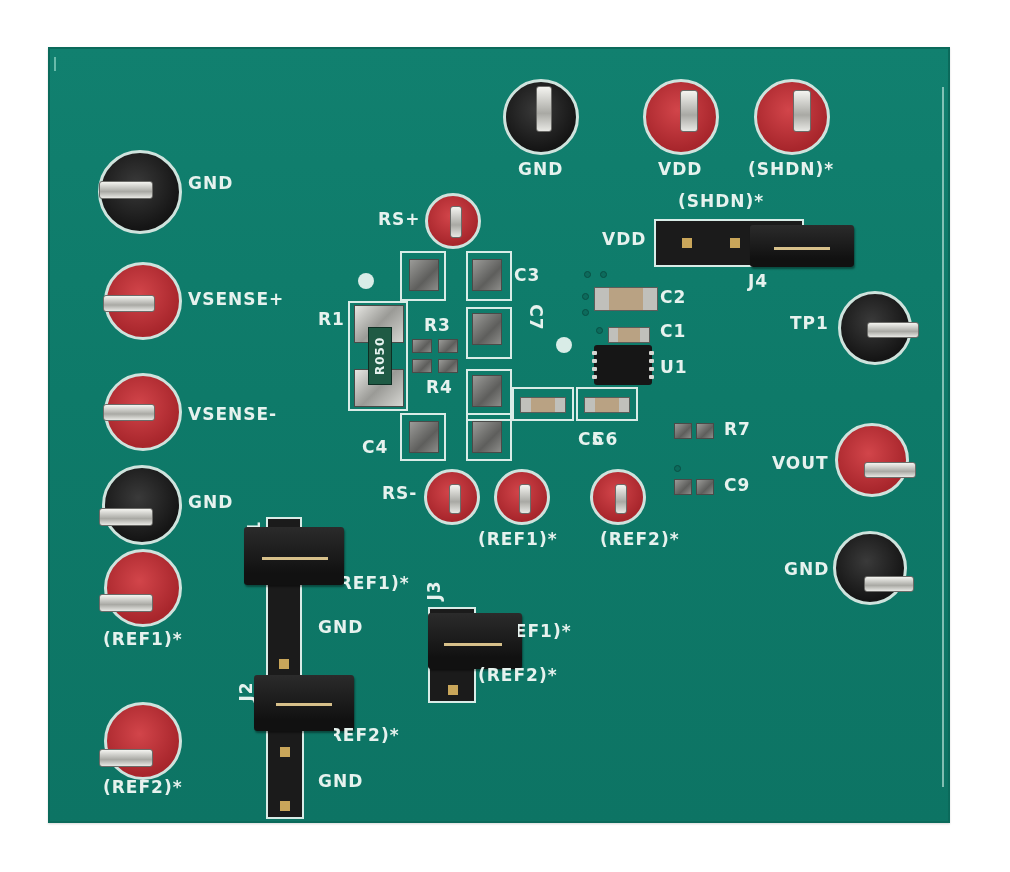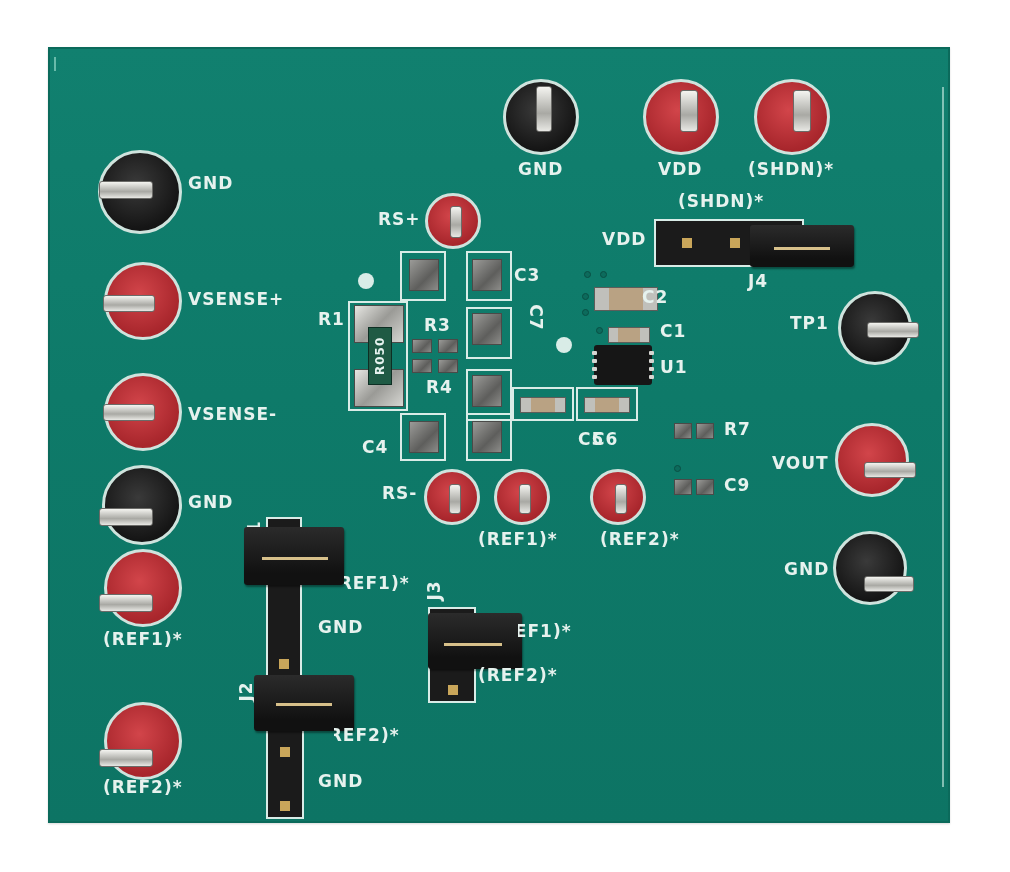--- a/index.html
+++ b/index.html
@@ -193,21 +193,21 @@
 
   <div class="outline" style="left:464px;top:340px;width:62px;height:34px;"></div>
   <div class="cap" style="left:472px;top:350px;width:44px;height:14px;"></div>
   <div class="silk" style="left:506px;top:384px;margin-left:24px;">C5</div>
 
   <div class="outline" style="left:528px;top:340px;width:62px;height:34px;"></div>
   <div class="cap" style="left:536px;top:350px;width:44px;height:14px;"></div>
   <div class="silk" style="left:544px;top:384px;">C6</div>
 
   <div class="cap" style="left:546px;top:240px;width:62px;height:22px;"></div>
-  <div class="silk" style="left:594px;top:242px;">C2</div>
+  <div class="silk" style="left:612px;top:242px;">C2</div>
   <div class="cap" style="left:560px;top:280px;width:40px;height:14px;"></div>
   <div class="silk" style="left:612px;top:276px;">C1</div>
   <div class="ic" style="left:546px;top:298px;width:58px;height:40px;">
     <div class="pin" style="left:-2px;top:6px;"></div>
       <div class="pin" style="left:-2px;top:14px;"></div>
     <div class="pin" style="left:-2px;top:22px;"></div>
       <div class="pin" style="left:-2px;top:30px;"></div>
     <div class="pin" style="right:-2px;top:6px;"></div>
       <div class="pin" style="right:-2px;top:14px;"></div>
     <div class="pin" style="right:-2px;top:22px;"></div>

